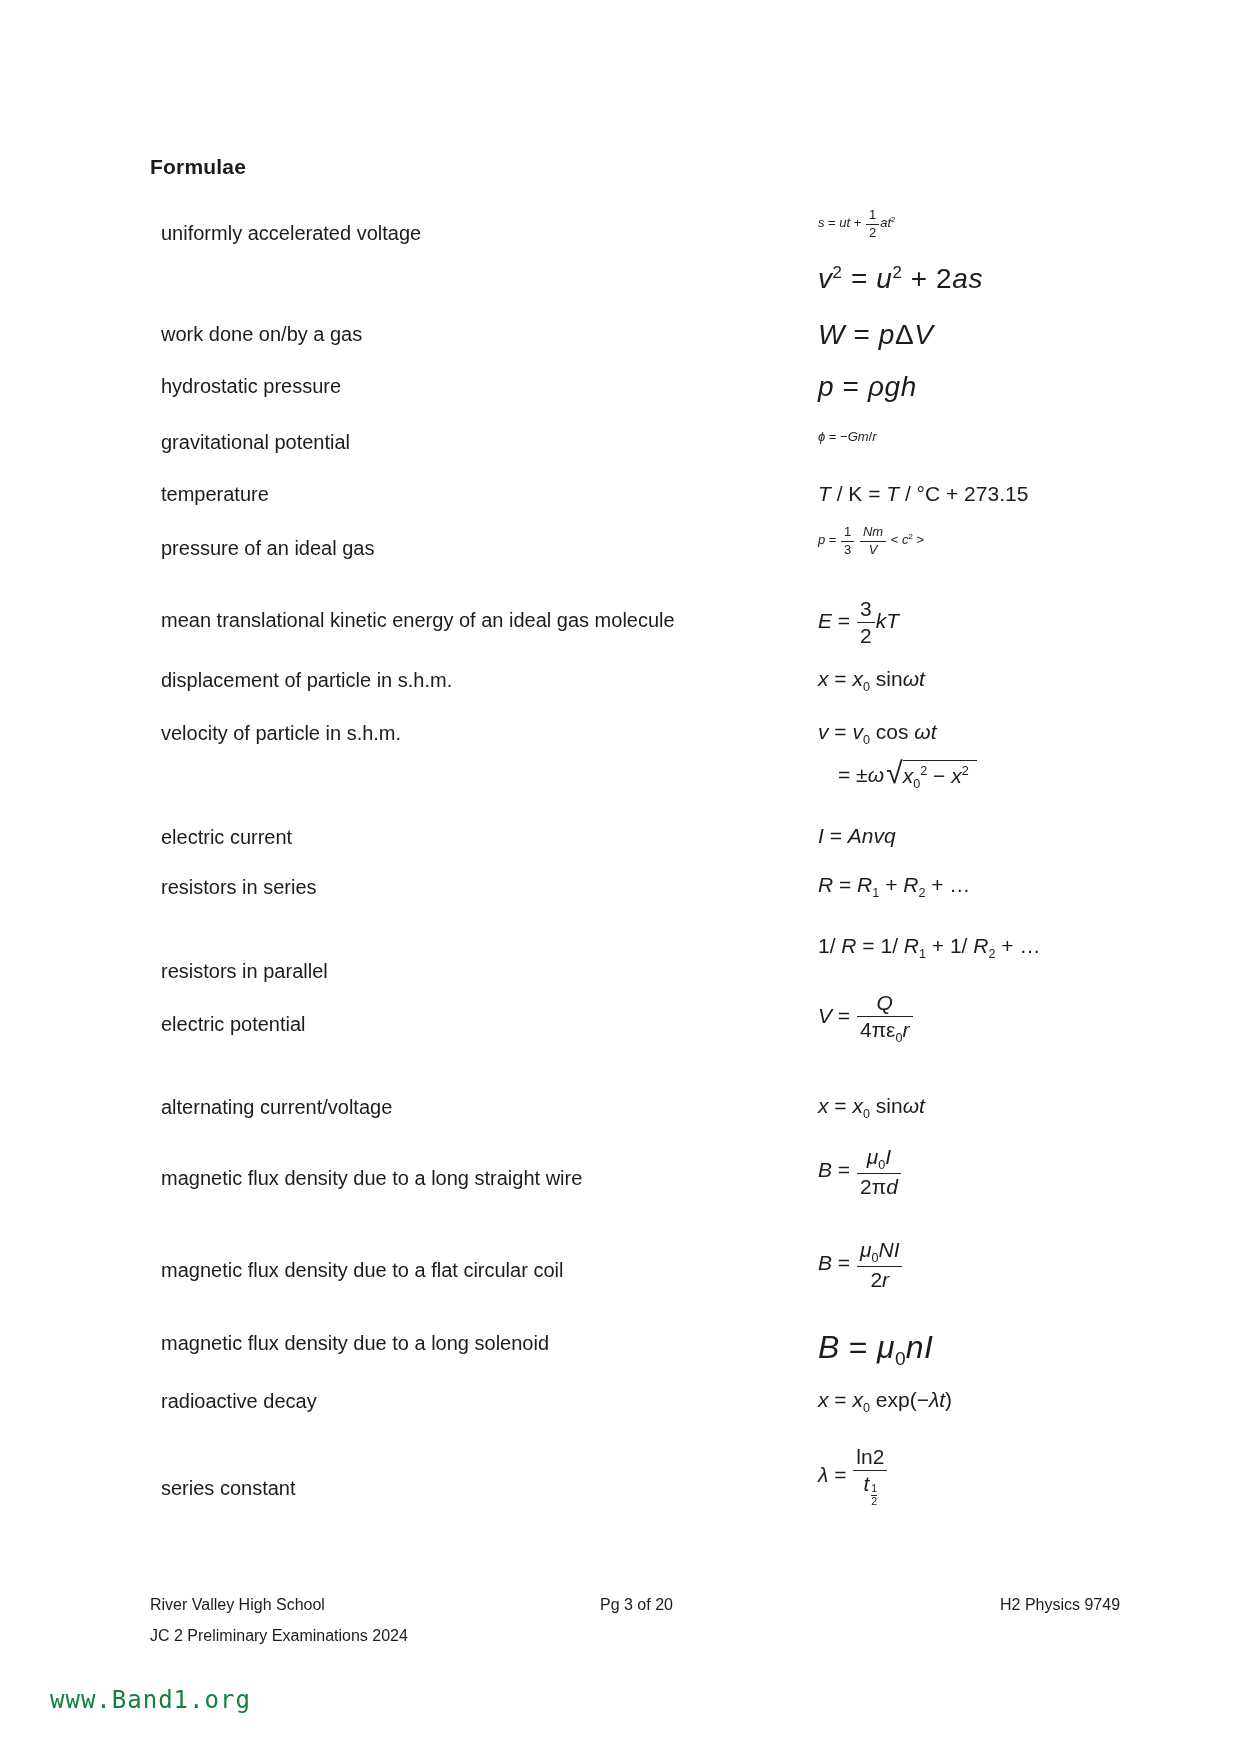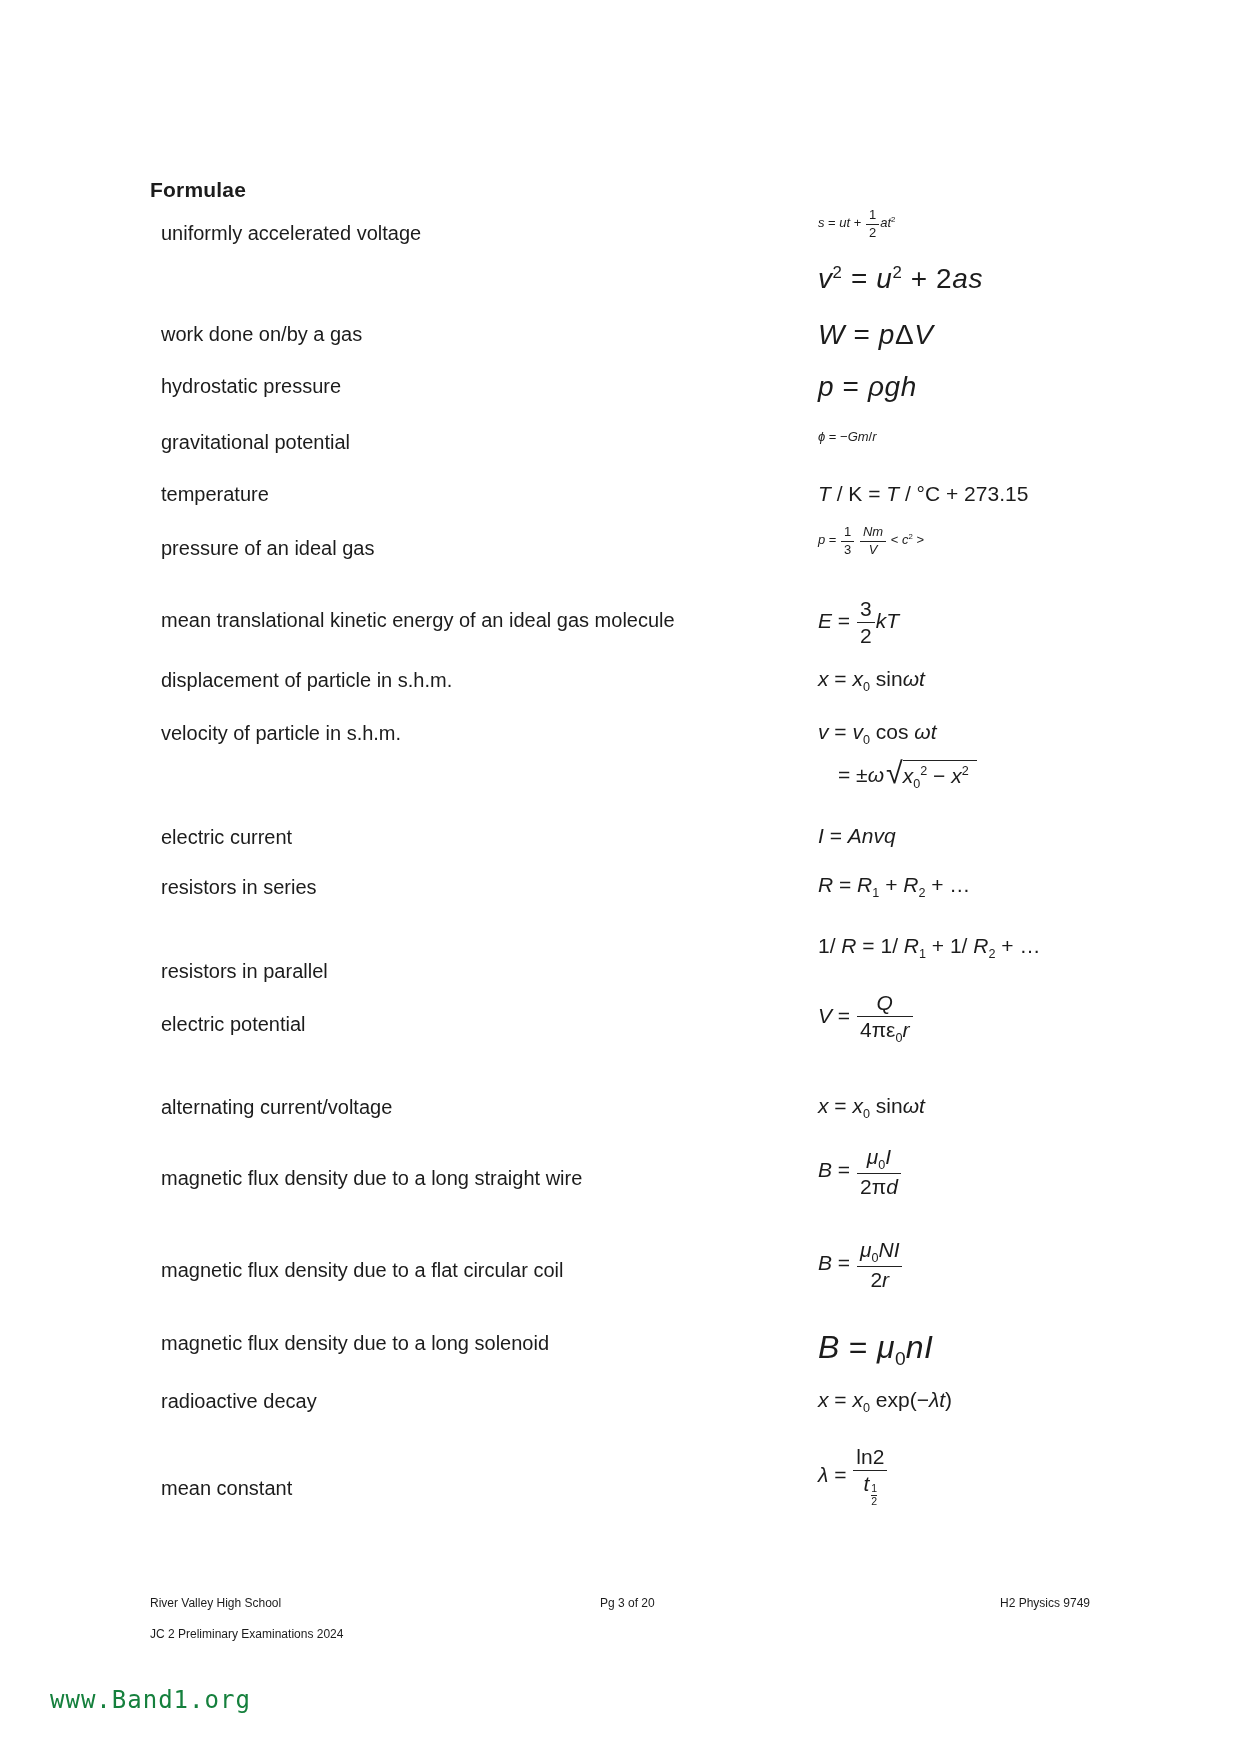--- a/index.html
+++ b/index.html
@@ -1,36 +1,36 @@
 <!DOCTYPE html>
 <html><head>
 <meta charset="utf-8">
 <style>
   html,body{margin:0;padding:0;background:#ffffff;}
   .page{position:relative;width:1239px;height:1754px;background:#ffffff;
         font-family:"Liberation Sans",sans-serif;color:#1c1c1c;overflow:hidden;}
-  .heading{position:absolute;left:150px;top:155px;font-size:21px;font-weight:bold;letter-spacing:.2px;margin-top:23px;}
+  .heading{position:absolute;left:150px;top:155px;font-size:21px;font-weight:bold;letter-spacing:.2px;}
   .lbl{position:absolute;left:161px;font-size:20px;white-space:nowrap;}
   .fr{position:absolute;left:818px;font-size:21px;white-space:nowrap;line-height:1.2;}
   .f-sm{font-size:13px;}
   .f-lg{font-size:28px;letter-spacing:.6px;}
   .f-ml{font-size:32px;letter-spacing:.3px;}
   .fr i,.lbl i{font-style:italic;}
   sup{font-size:.6em;}
   sub{font-size:.6em;}
   .frac{display:inline-block;vertical-align:middle;text-align:center;line-height:1.12;padding:0 1px;}
   .frac .num{display:block;padding:0 3px 1px;}
   .frac .den{display:block;border-top:1.6px solid #222;padding:1px 3px 0;}
   .sqrt{display:inline-flex;vertical-align:middle;margin-left:2px;}
   .rsign{font-size:1.45em;line-height:1;transform:translateY(-3px);}
   .radicand{border-top:1.7px solid #222;padding:2px 8px 0 0;}
   .tfrac{display:inline-block;font-size:.5em;line-height:1.1;text-align:center;vertical-align:-1.35em;margin-left:2px;}
   .tfrac .tnum{display:block;}
   .tfrac .tden{display:block;border-top:1px solid #222;}
-  .ft{position:absolute;font-size:12px;white-space:nowrap;}
+  .ft{position:absolute;font-size:16px;white-space:nowrap;}
   .wm{position:absolute;left:50px;top:1686px;font-family:"DejaVu Sans Mono",monospace;
       font-size:24px;letter-spacing:1px;color:#15803d;}
 </style>
 </head>
 <body>
 
 <div class="page">
 
   <div class="heading">Formulae</div>
 
@@ -129,21 +129,21 @@
     <span class="lbl" style="top:1332px">magnetic flux density due to a long solenoid</span>
     <span class="fr f-ml" style="top:1328px"><i>B</i> = <i>μ</i><sub>0</sub><i>nI</i></span>
   </div>
 
   <div>
     <span class="lbl" style="top:1390px">radioactive decay</span>
     <span class="fr" style="top:1387px"><i>x</i> = <i>x</i><sub>0</sub> exp(−<i>λt</i>)</span>
   </div>
 
   <div>
-    <span class="lbl" style="top:1477px">mean constant</span>
+    <span class="lbl" style="top:1477px">series constant</span>
     <span class="fr" style="top:1445px"><i>λ</i> = <span class="frac"><span class="num">ln2</span><span class="den"><i>t</i><span class="tfrac"><span class="tnum">1</span><span class="tden">2</span></span></span></span></span>
   </div>
 
   <div>
     <span class="ft" style="left:150px;top:1596px">River Valley High School</span>
     <span class="ft" style="left:600px;top:1596px">Pg 3 of 20</span>
     <span class="ft" style="left:1000px;top:1596px">H2 Physics 9749</span>
     <span class="ft" style="left:150px;top:1627px">JC 2 Preliminary Examinations 2024</span>
   </div>
 

